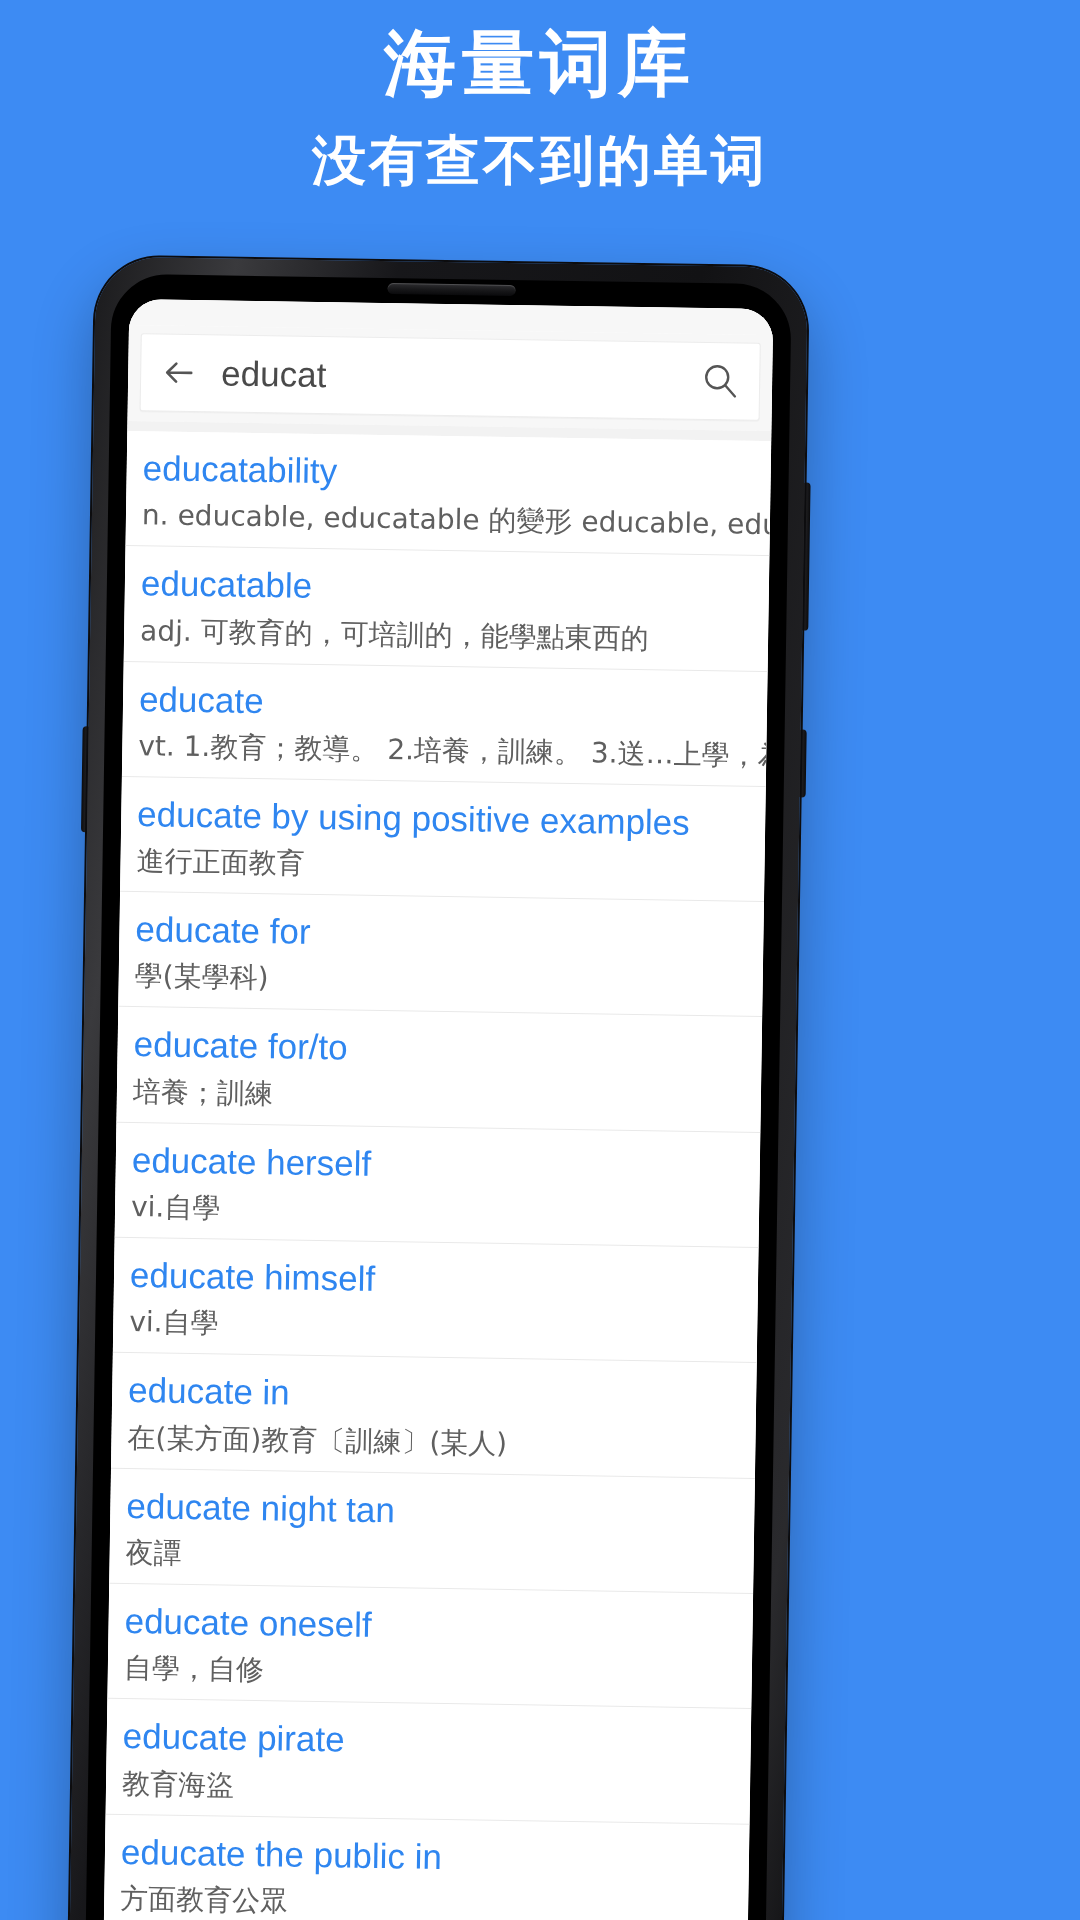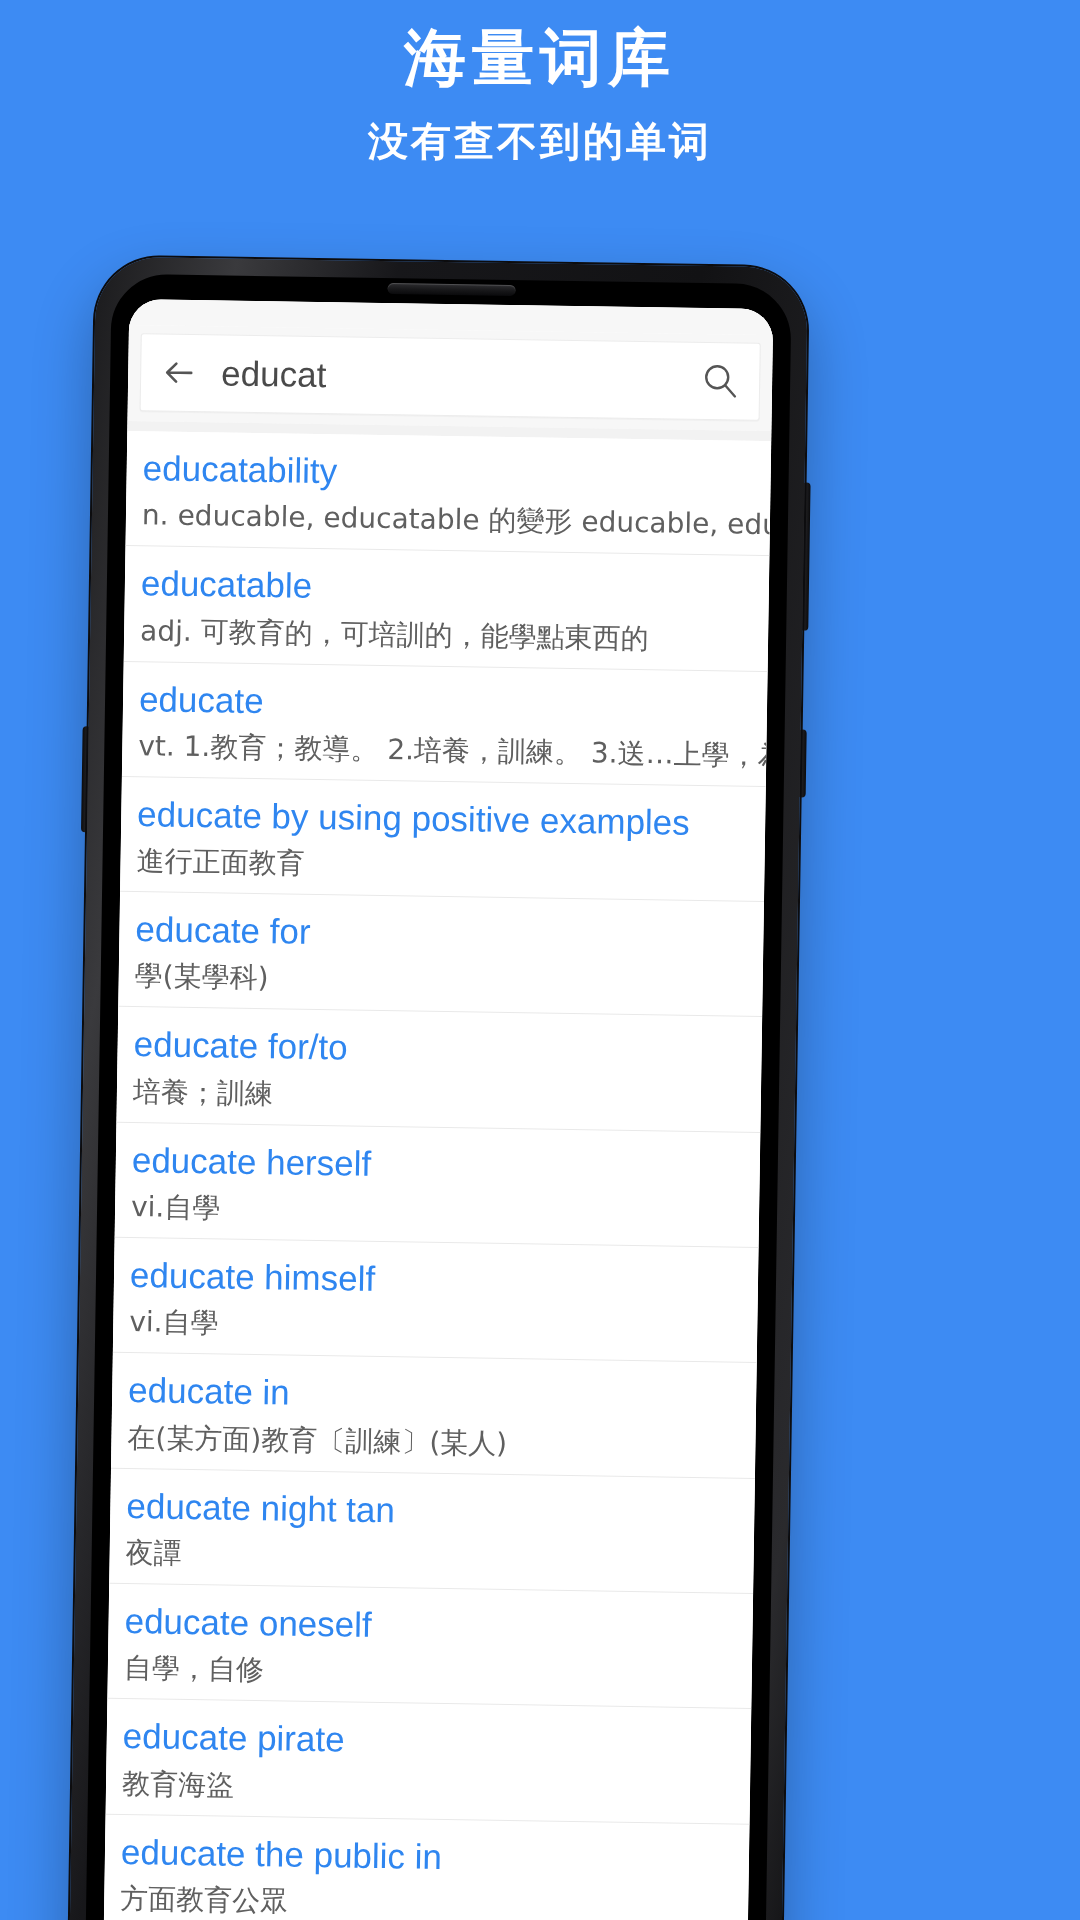--- a/index.html
+++ b/index.html
@@ -10,26 +10,26 @@
   }
   body { background:#3d8bf3; position:relative; }
 
   
   .promo {
     position:absolute; top:0; left:0; width:1080px; height:250px;
     display:flex; flex-direction:column; align-items:center;
     justify-content:flex-start; padding-top:24px;
   }
   .promo-title {
-    color:#ffffff; font-size:62px; font-weight:700;
+    color:#ffffff; font-size:72px; font-weight:700;
     letter-spacing:6px; line-height:1.1;
     font-family:"DejaVu Sans","Liberation Sans",sans-serif;
   }
   .promo-sub {
-    color:#ffffff; font-size:40px; font-weight:700;
+    color:#ffffff; font-size:54px; font-weight:700;
     letter-spacing:3px; margin-top:22px;
     font-family:"DejaVu Sans","Liberation Sans",sans-serif;
   }
 
   
   .phone-wrap {
     position:absolute;
     left:96px; top:262px;
     width:712px; height:1700px;
     transform:rotate(0.9deg);

